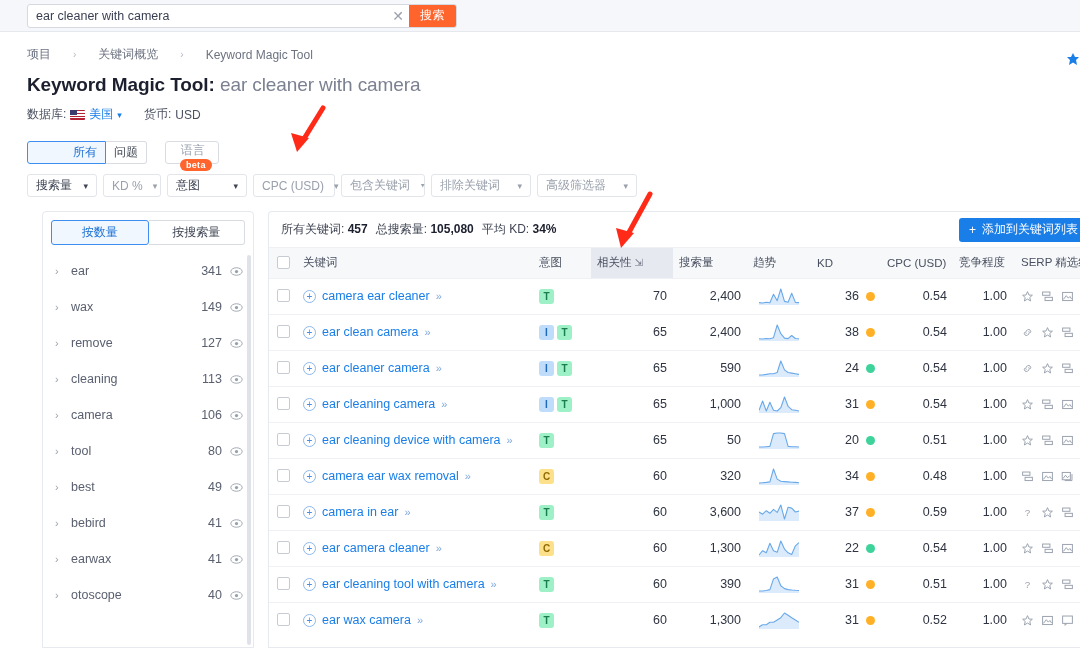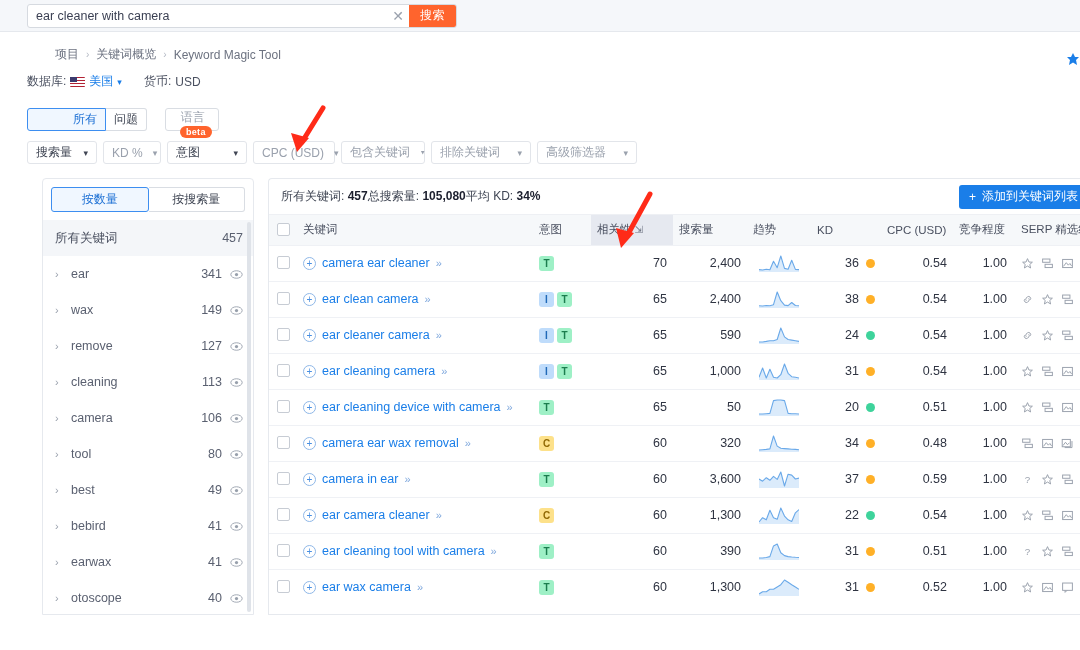--- a/index.html
+++ b/index.html
@@ -31,21 +31,21 @@
     width: 22px; text-align: center; color: #9aa1ad; font-size: 14px;
     cursor: pointer; line-height: 22px; user-select: none;
   }
   .searchbtn {
     background: #ff642d; color: #fff; border: 0; height: 24px; padding: 0 11px;
     font-size: 12px; font-family: inherit; cursor: pointer; letter-spacing: .5px;
   }
 
   
   .page-head { padding: 14px 0 0 27px; position: relative; }
-  .breadcrumb { font-size: 12px; color: #6c7280; display: flex; align-items: center; gap: 7px; margin-left: 28px; }
+  .breadcrumb { font-size: 12px; color: #6c7280; display: flex; align-items: center; gap: 22px; }
   .breadcrumb .crumb { color: #6c7280; cursor: pointer; }
   .breadcrumb .sep { color: #b4b9c4; font-size: 10px; }
   .breadcrumb .crumb.last { color: #6c7280; }
 
   h1.title {
     margin-top: 11px; font-size: 19px; font-weight: bold; color: #1c1f2e; letter-spacing: -.1px;
   }
   h1.title .q { color: #7b8191; font-weight: normal; }
 
   .meta-row {
@@ -138,21 +138,21 @@
     background: #dfe3e9; border-radius: 2px;
   }
 
   
   .right {
     flex: 1; margin-left: 14px; background: #fff; border: 1px solid #e6e9ee;
     border-right: 0; border-radius: 4px 0 0 0; overflow: hidden; position: relative;
   }
   .tbl-top {
     height: 36px; display: flex; align-items: center; padding: 0 0 0 12px;
-    border-bottom: 1px solid #eef0f4; font-size: 12px; color: #3f4553; gap: 4px;
+    border-bottom: 1px solid #eef0f4; font-size: 12px; color: #3f4553; gap: 12px;
   }
   .tbl-top b { font-weight: bold; color: #1c1f2e; }
   .tbl-top .spacer { flex: 1; }
   .add-btn {
     background: #1a7ee8; color: #fff; border: 0; border-radius: 3px; height: 24px;
     font-size: 12px; padding: 0 10px; display: flex; align-items: center; gap: 6px;
     cursor: pointer; font-family: inherit; margin-right: -8px; white-space: nowrap;
   }
 
   table { width: 100%; border-collapse: collapse; table-layout: fixed; }
@@ -221,20 +221,24 @@
 
   <div class="page-head">
     <div class="breadcrumb">
       <span class="crumb">项目</span>
       <span class="sep">›</span>
       <span class="crumb">关键词概览</span>
       <span class="sep">›</span>
       <span class="crumb last">Keyword Magic Tool</span>
     </div>
 
+    <h1 class="title">
+      <span>Keyword Magic Tool:</span>
+      <span class="q">ear cleaner with camera</span>
+    </h1>
 
     <div class="meta-row">
       <div class="meta-item">
         <span class="lbl">数据库:</span>
         <span class="flag"></span>
         <span class="meta-link">美国</span>
         <span class="caret">▾</span>
       </div>
       <div class="meta-item">
         <span class="lbl">货币:</span>
@@ -295,24 +299,20 @@
   </div>
 
   <div class="body">
 
     <div class="left">
       <div class="lp-toggle">
         <div class="tg active">按数量</div>
         <div class="tg">按搜索量</div>
       </div>
       <div class="lp-list">
-        <div class="lp-row head">
-          <span class="name">所有关键词</span>
-          <span class="cnt">457</span>
-        </div>
         <div id="group-rows">
             <div class="lp-row">
               <span class="arrow">›</span>
               <span class="name">ear</span>
               <span class="cnt">341</span>
               <span class="eye">
                 <svg width="13" height="13" viewBox="0 0 16 16">
                   <ellipse cx="8" cy="8" rx="7" ry="4.6" fill="none" stroke="currentColor" stroke-width="1.1"></ellipse>
                   <circle cx="8" cy="8" r="2" fill="currentColor"></circle>
                 </svg>

